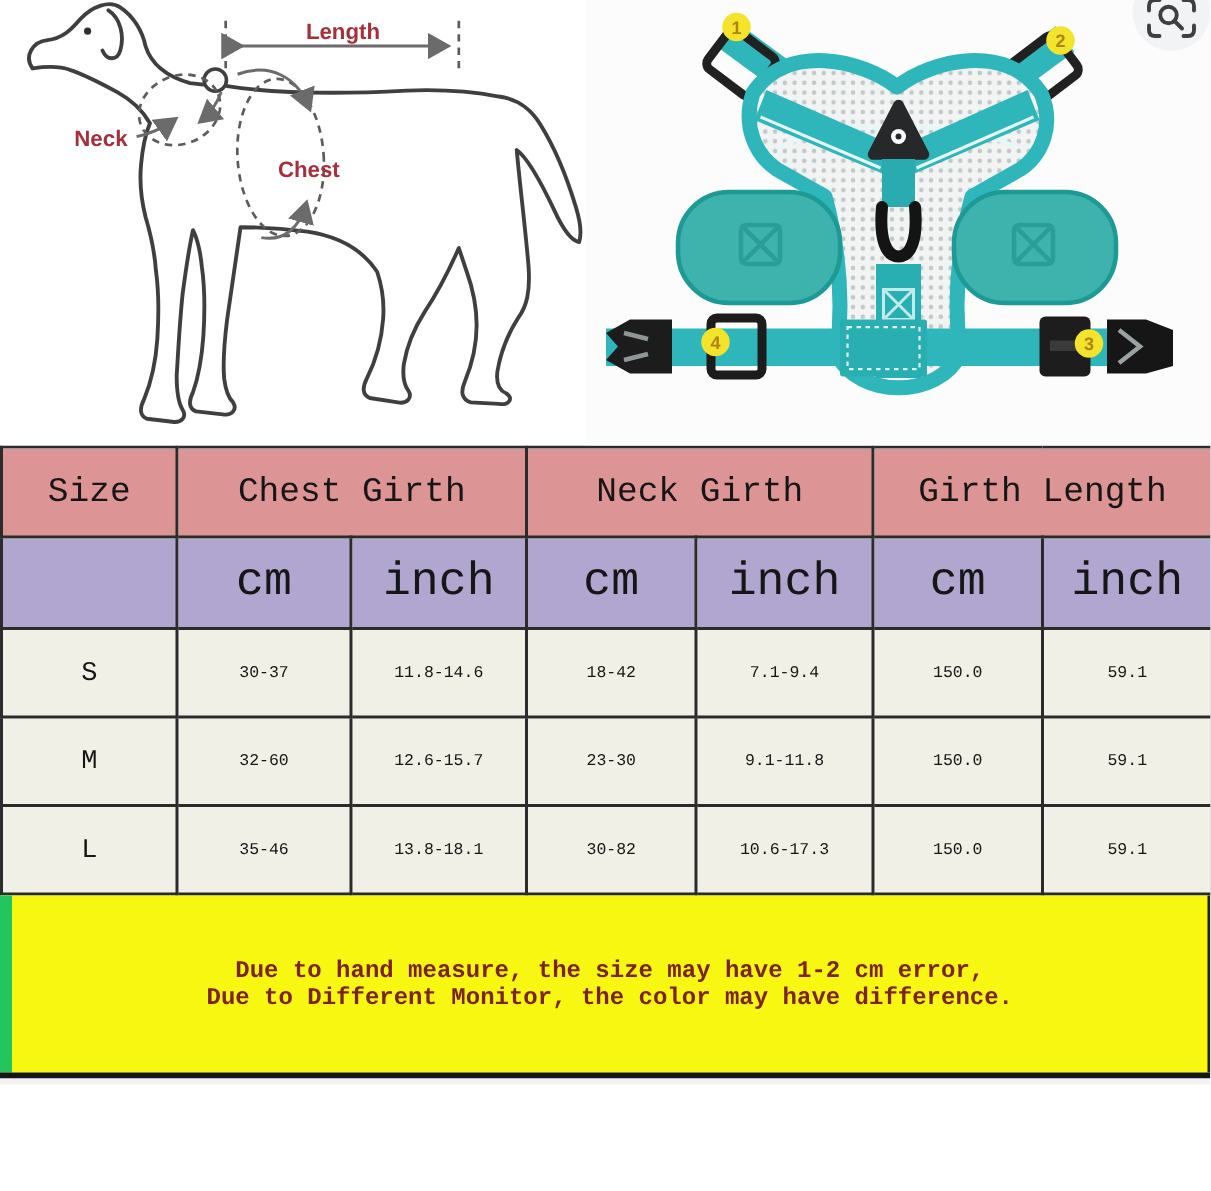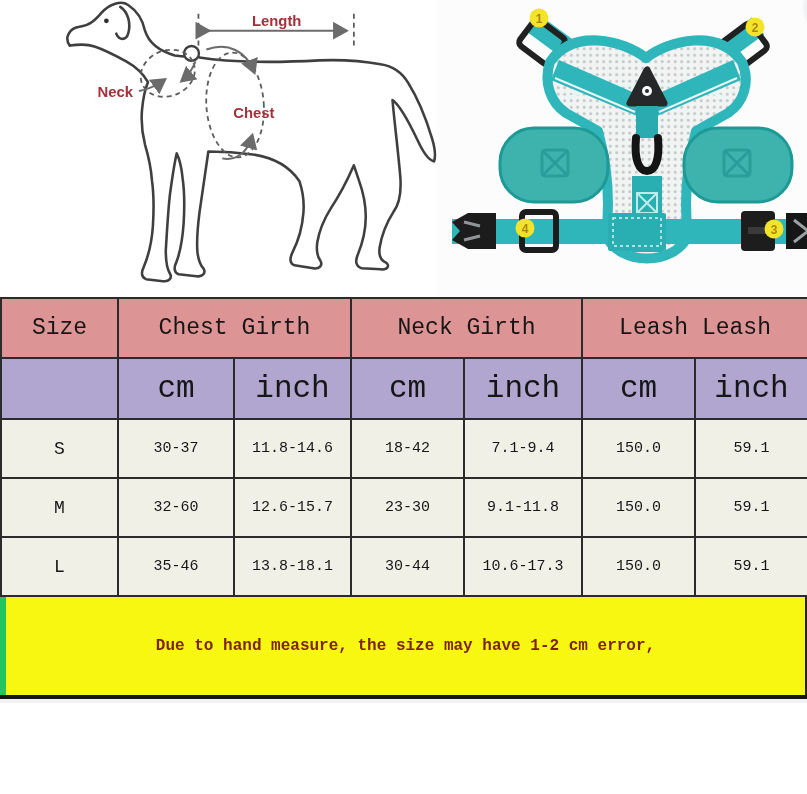--- a/index.html
+++ b/index.html
@@ -4,21 +4,21 @@
 <style>
   html,body{margin:0;padding:0;background:#ffffff;}
   .page{
     position:relative;
     width:807px;height:794px;
     overflow:hidden;
     background:#ffffff;
     font-family:"Liberation Sans", sans-serif;
   }
   
-  .top{display:flex;height:297px;padding-left:48px;}
+  .top{display:flex;height:297px;}
   .dog-wrap{width:390px;height:297px;background:#ffffff;}
   .harness-wrap{position:relative;width:417px;height:297px;background:#fcfcfc;}
   svg{display:block;}
   .dog-line{fill:none;stroke:#3f3f3f;stroke-width:2.6;stroke-linecap:round;stroke-linejoin:round;}
   .dash{fill:none;stroke:#5c5c5c;stroke-width:1.8;stroke-dasharray:5 4;}
   .arrow{fill:none;stroke:#6b6b6b;stroke-width:2;}
   .measure-label{font-family:"Liberation Sans",sans-serif;font-size:15px;font-weight:bold;fill:var(--label-red);text-anchor:middle;}
   .badge-num{font-family:"Liberation Sans",sans-serif;font-size:12px;font-weight:bold;fill:#a9860a;text-anchor:middle;}
   
   table.size-table{
@@ -26,27 +26,27 @@
     font-family:"Liberation Mono", monospace;
   }
   .size-table th,.size-table td{
     border:2px solid var(--table-border);
     text-align:center;vertical-align:middle;
     font-weight:normal;color:#161616;
     padding:0;overflow:hidden;white-space:nowrap;
   }
   tr.h1 th{background:var(--header-pink);font-size:23px;height:58px;margin-left:28px;}
   tr.h2 th{background:var(--header-purple);font-size:31px;height:59px;}
-  .size-table tbody td{background:var(--row-cream);font-size:15px;height:57px;}
+  .size-table tbody td{background:var(--row-cream);font-size:11px;height:57px;}
   .size-table tbody td.size-cell{font-size:18px;}
   
   .disclaimer{
-    box-sizing:border-box;height:98px;width:807px;
+    box-sizing:border-box;height:118px;width:807px;
     background:var(--highlight-yellow);
-    border-left:6px solid #22c55e;border-right:2px solid #222;
+    border-left:8px solid #22c55e;border-right:2px solid #222;
     display:flex;flex-direction:column;justify-content:center;align-items:center;
     font-family:"Liberation Mono", monospace;font-weight:bold;font-size:16px;
     color:var(--disclaimer-red);
   }
   .bottom-line{height:4px;width:807px;background:#161616;}
   .bottom-gap{height:4px;width:807px;background:#f2f2f2;}
 </style>
 </head>
 <body>
 
@@ -186,21 +186,21 @@
       <col style="width:113px">
         <col style="width:118px">
         <col style="width:113px">
         <col style="width:113px">
     </colgroup>
     <thead>
       <tr class="h1">
         <th>Size</th>
         <th colspan="2">Chest Girth</th>
         <th colspan="2">Neck Girth</th>
-        <th colspan="2">Leash Leash</th>
+        <th colspan="2">Girth Length</th>
       </tr>
       <tr class="h2">
         <th></th>
         <th>cm</th>
         <th>inch</th>
         <th>cm</th>
         <th>inch</th>
         <th>cm</th>
         <th>inch</th>
       </tr>
@@ -221,27 +221,28 @@
         <td>12.6-15.7</td>
         <td>23-30</td>
         <td>9.1-11.8</td>
         <td>150.0</td>
         <td>59.1</td>
       </tr>
       <tr>
         <td class="size-cell">L</td>
         <td>35-46</td>
         <td>13.8-18.1</td>
-        <td>30-44</td>
+        <td>30-82</td>
         <td>10.6-17.3</td>
         <td>150.0</td>
         <td>59.1</td>
       </tr>
     </tbody>
   </table>
 
   <div class="disclaimer">
     <div>Due to hand measure, the size may have 1-2 cm error,</div>
+    <div>Due to Different Monitor, the color may have difference.</div>
   </div>
   <div class="bottom-line"></div>
   <div class="bottom-gap"></div>
 
 </div>
 
 </body></html>

